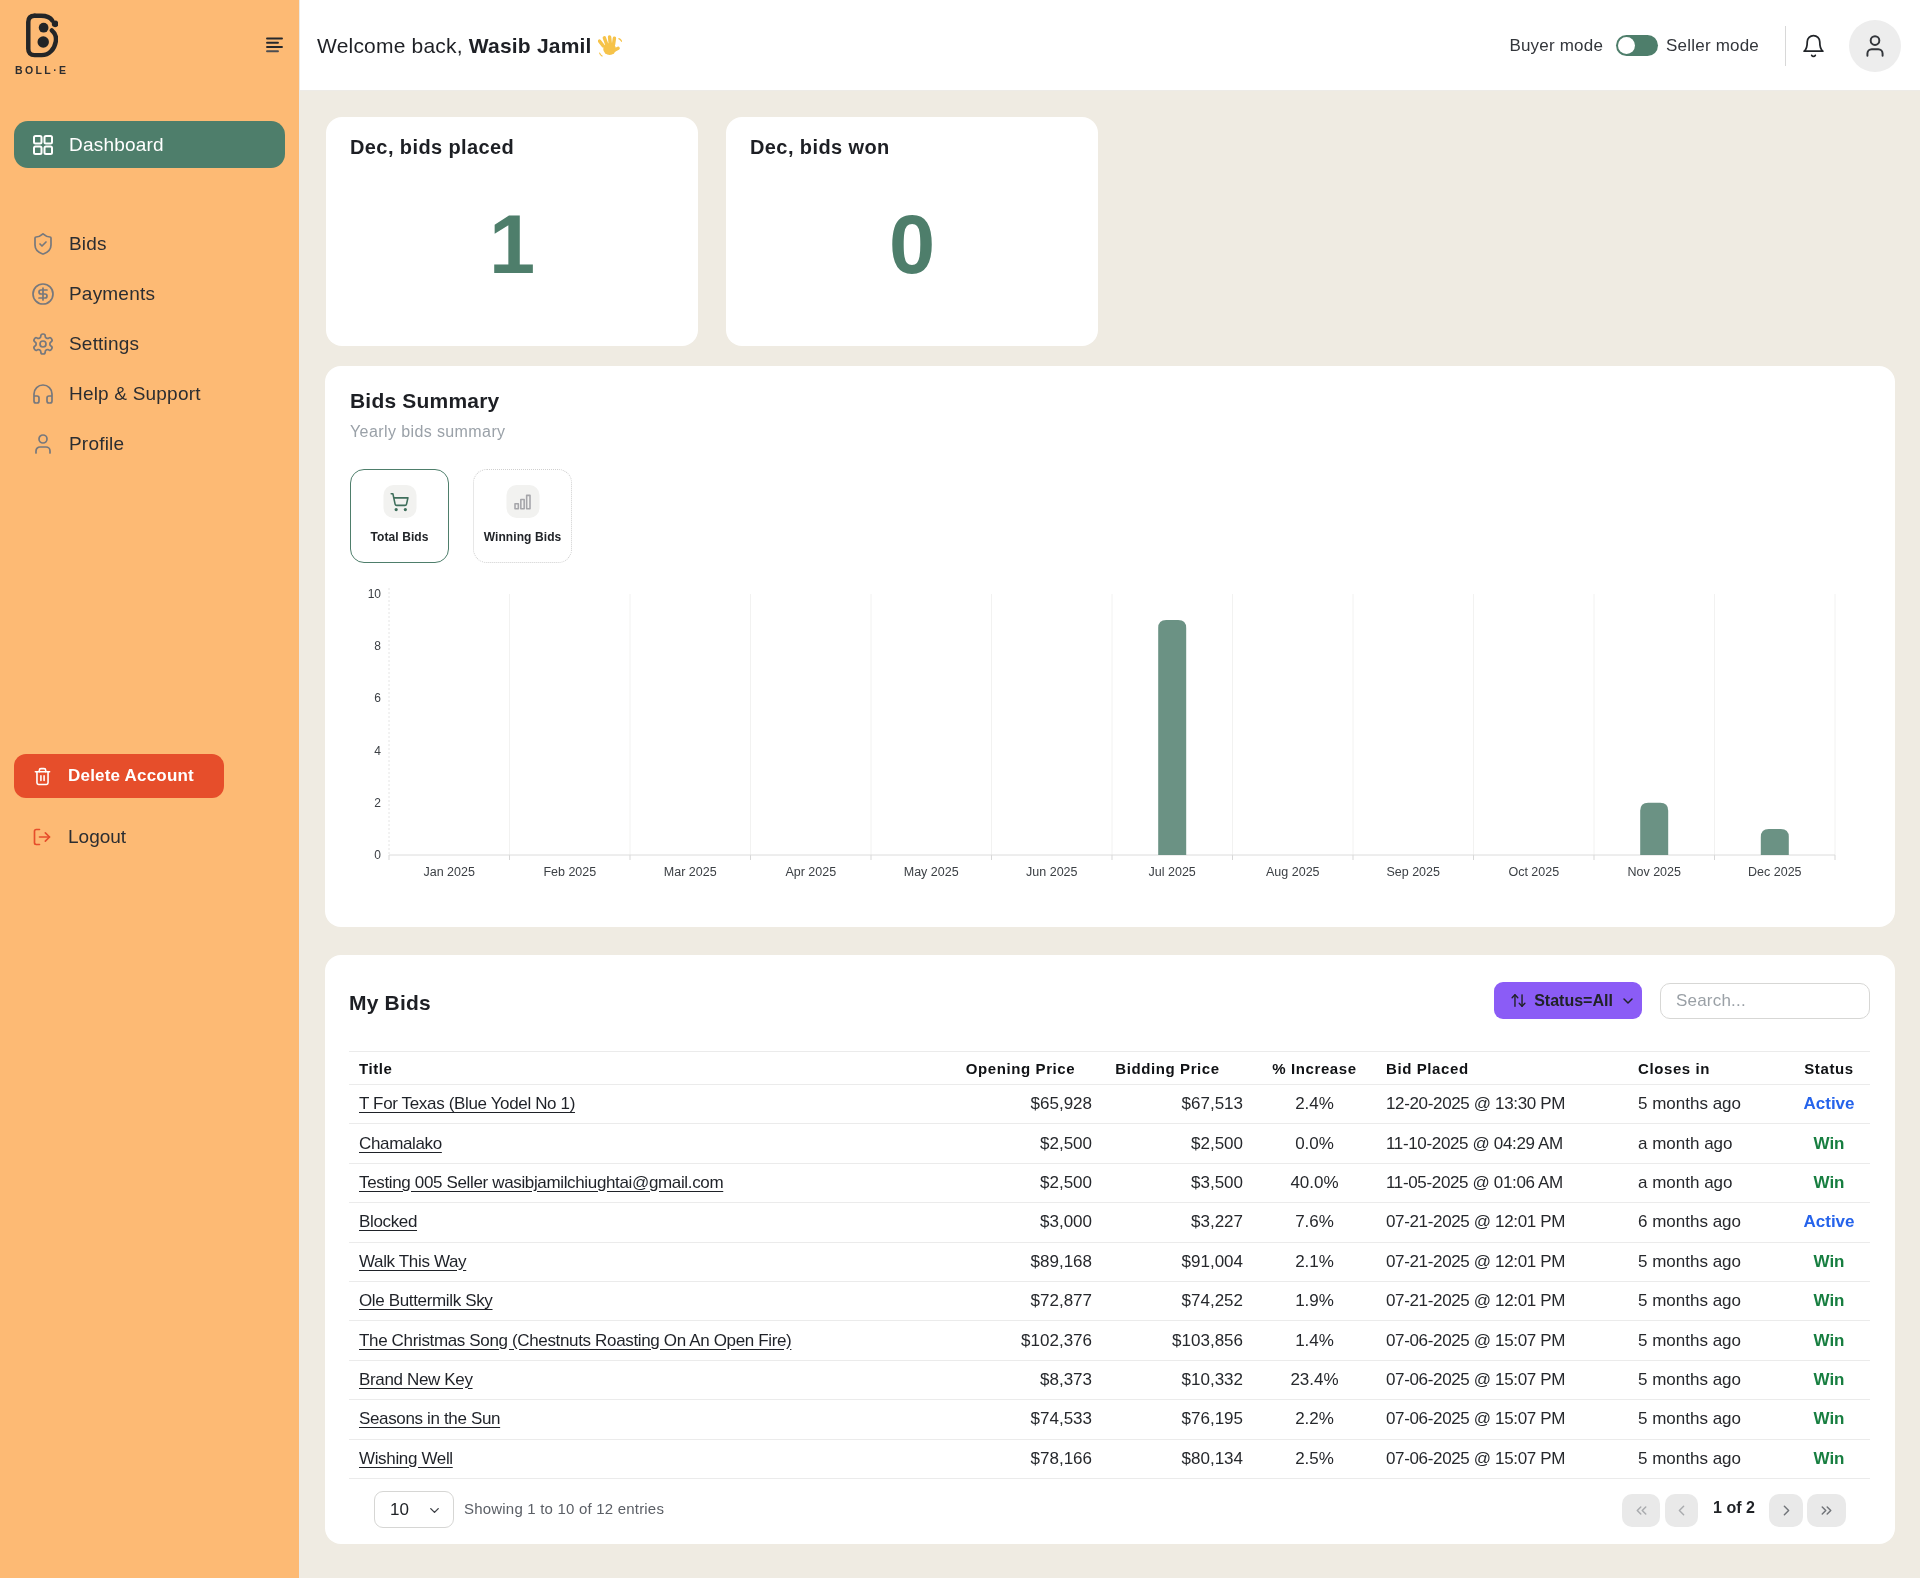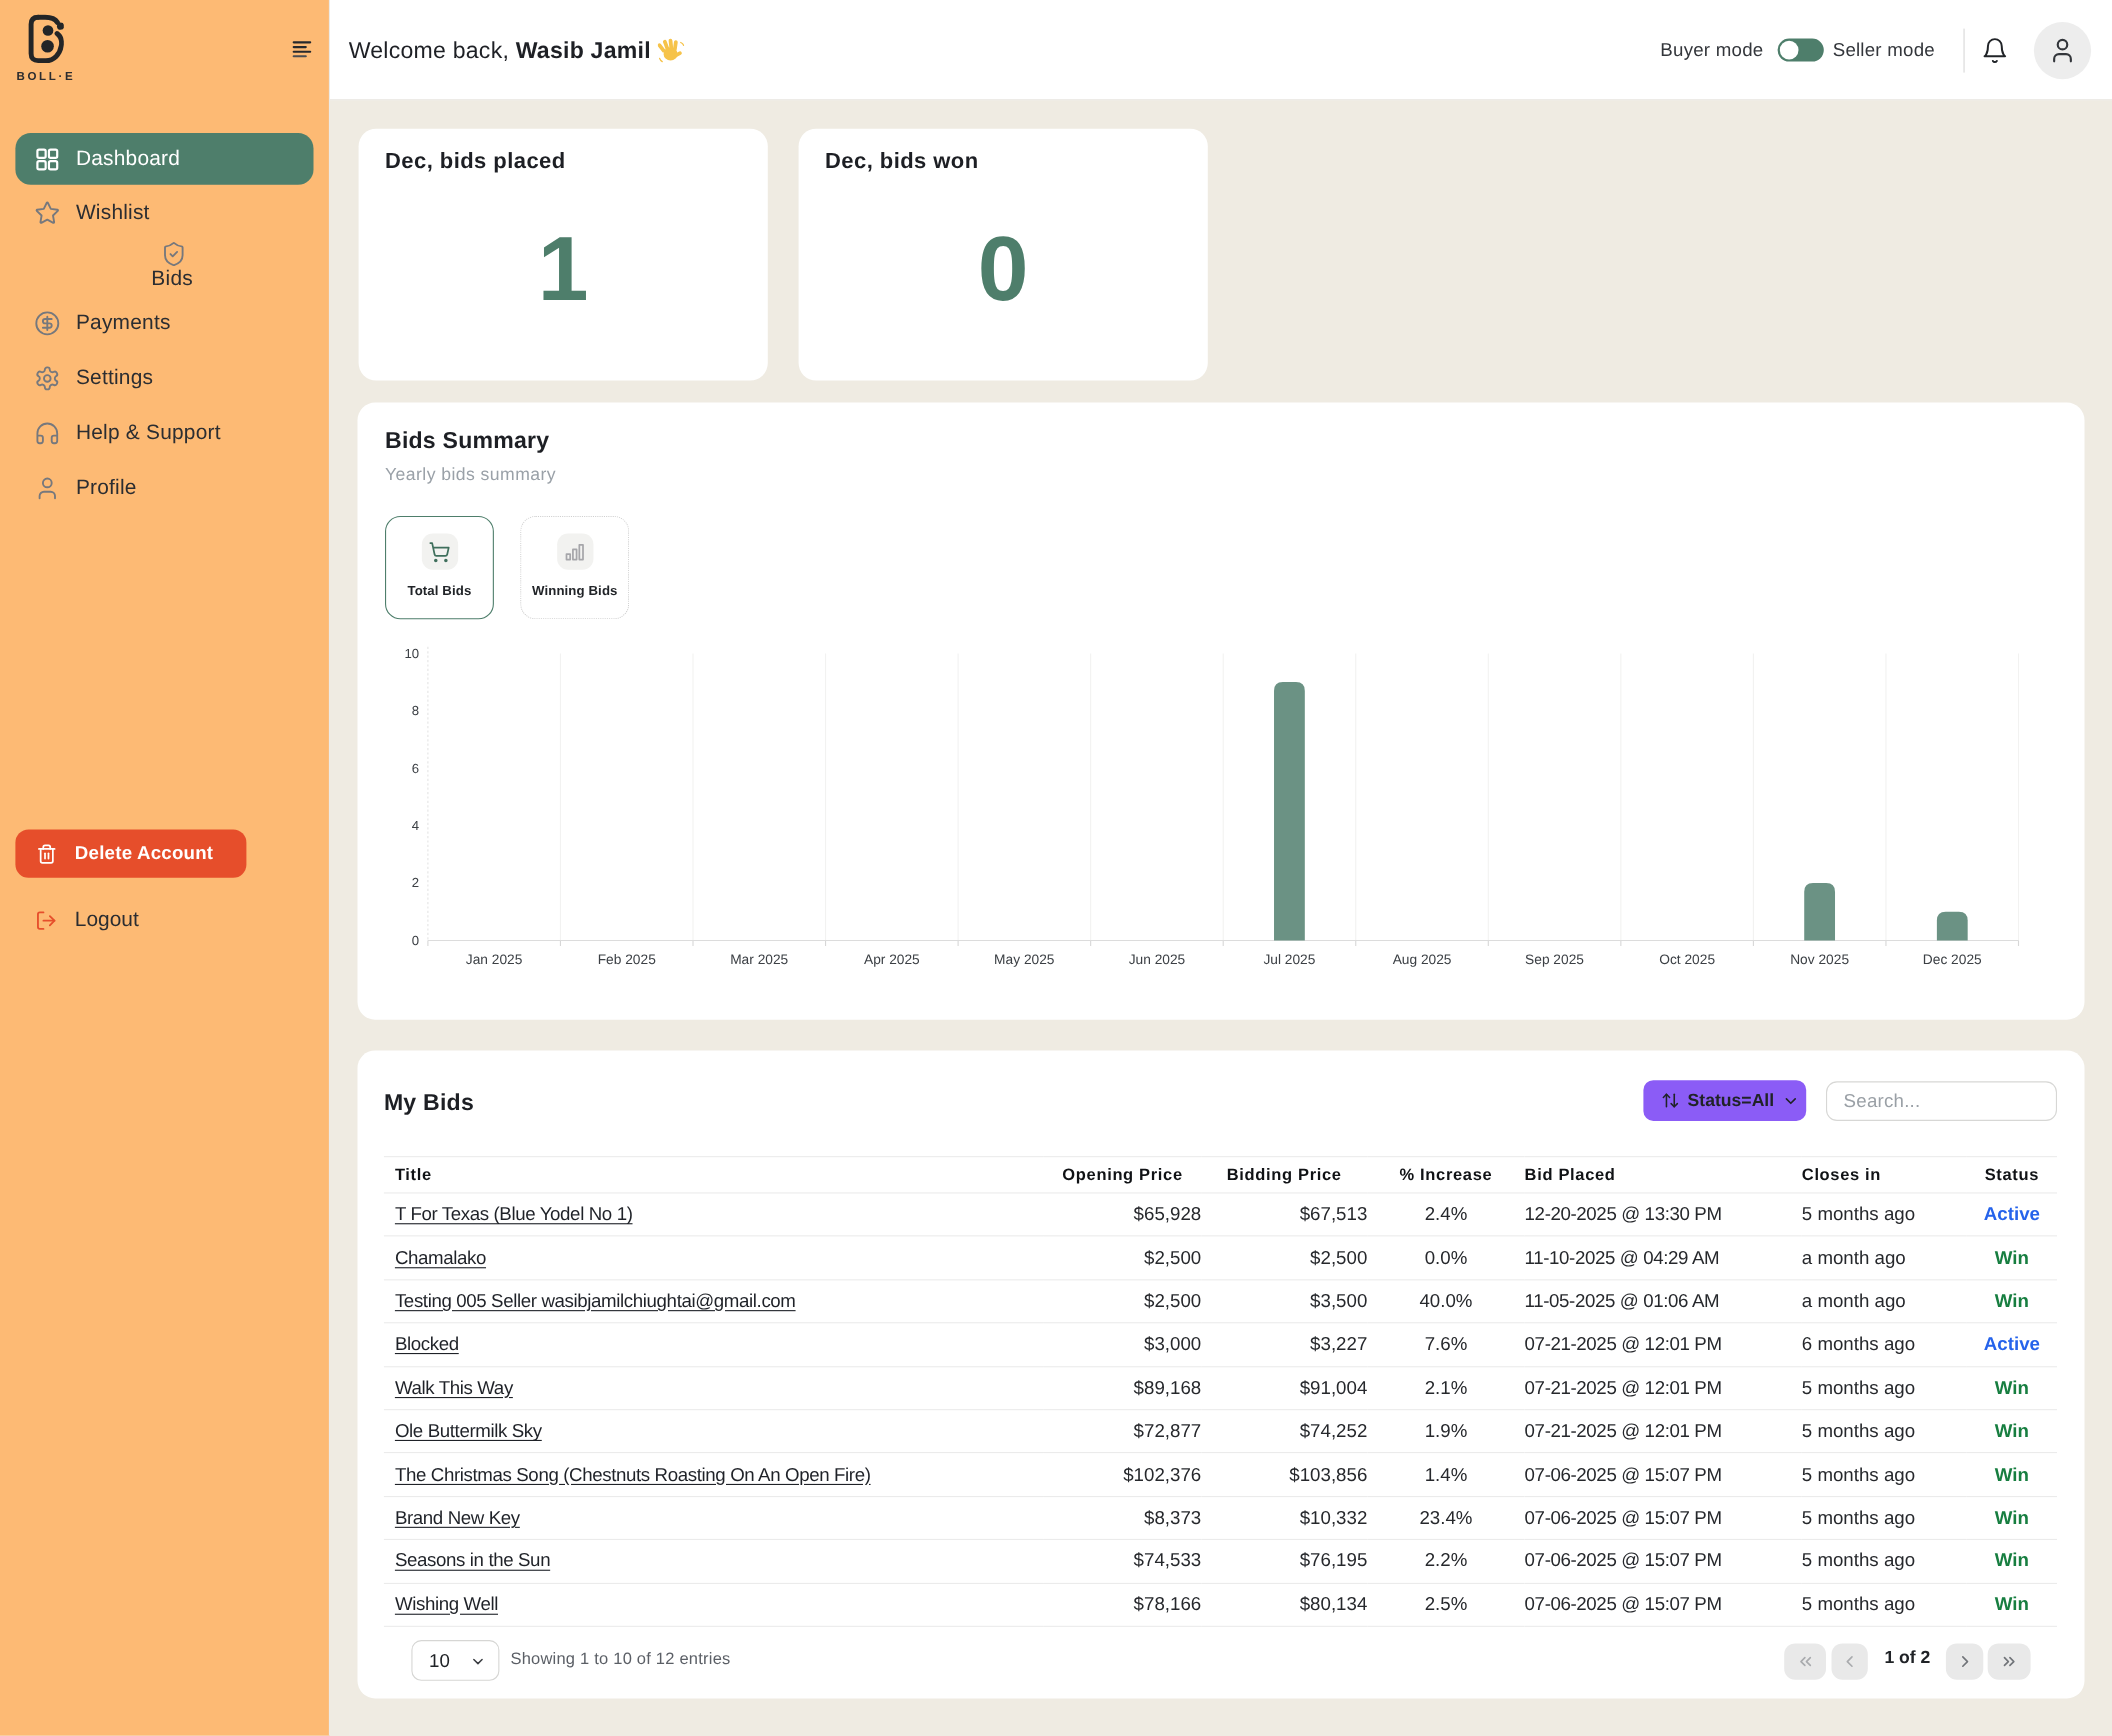--- a/index.html
+++ b/index.html
@@ -100,27 +100,21 @@
 
   <div id="nav-active" class="nav">
     <svg class="ic" viewBox="0 0 24 24" fill="none" stroke="#fff" stroke-width="2" stroke-linecap="round" stroke-linejoin="round">
         <rect x="3" y="3" width="7.5" height="7.5" rx="1.5"></rect>
         <rect x="13.5" y="3" width="7.5" height="7.5" rx="1.5"></rect>
         <rect x="13.5" y="13.5" width="7.5" height="7.5" rx="1.5"></rect>
         <rect x="3" y="13.5" width="7.5" height="7.5" rx="1.5"></rect>
       </svg>
     <span class="lbl">Dashboard</span>
   </div>
-  <div class="nav" style="top:169px;">
-    <svg class="ic" viewBox="0 0 24 24" fill="none" stroke="#76787d" stroke-width="1.7" stroke-linecap="round" stroke-linejoin="round">
-        <path d="M11.52 2.32a.55.55 0 0 1 .96 0l2.72 5.5 6.07.89c.45.06.63.62.3.94l-4.39 4.28 1.04 6.05c.08.45-.39.79-.79.58L12 17.7l-5.43 2.86c-.4.21-.87-.13-.79-.58l1.04-6.05-4.4-4.28c-.32-.32-.14-.88.31-.94l6.07-.89z"></path>
-      </svg>
-    <span class="lbl">Wishlist</span>
-  </div>
-  <div class="nav" style="top:219px;flex-direction:column;">
+  <div class="nav" style="top:219px;">
     <svg class="ic" viewBox="0 0 24 24" fill="none" stroke="#76787d" stroke-width="1.7" stroke-linecap="round" stroke-linejoin="round">
         <path d="M20 13c0 5-3.5 7.5-7.66 8.95a1 1 0 0 1-.67-.01C7.5 20.5 4 18 4 13V6a1 1 0 0 1 1-1c2 0 4.5-1.2 6.24-2.72a1.17 1.17 0 0 1 1.52 0C14.51 3.81 17 5 19 5a1 1 0 0 1 1 1z"></path>
         <path d="m9 12 2 2 4-4"></path>
       </svg>
     <span class="lbl">Bids</span>
   </div>
   <div class="nav" style="top:269px;">
     <svg class="ic" viewBox="0 0 24 24" fill="none" stroke="#76787d" stroke-width="1.7" stroke-linecap="round" stroke-linejoin="round">
         <circle cx="12" cy="12" r="10"></circle>
         <path d="M16 8h-6a2 2 0 1 0 0 4h4a2 2 0 1 1 0 4H8"></path>

